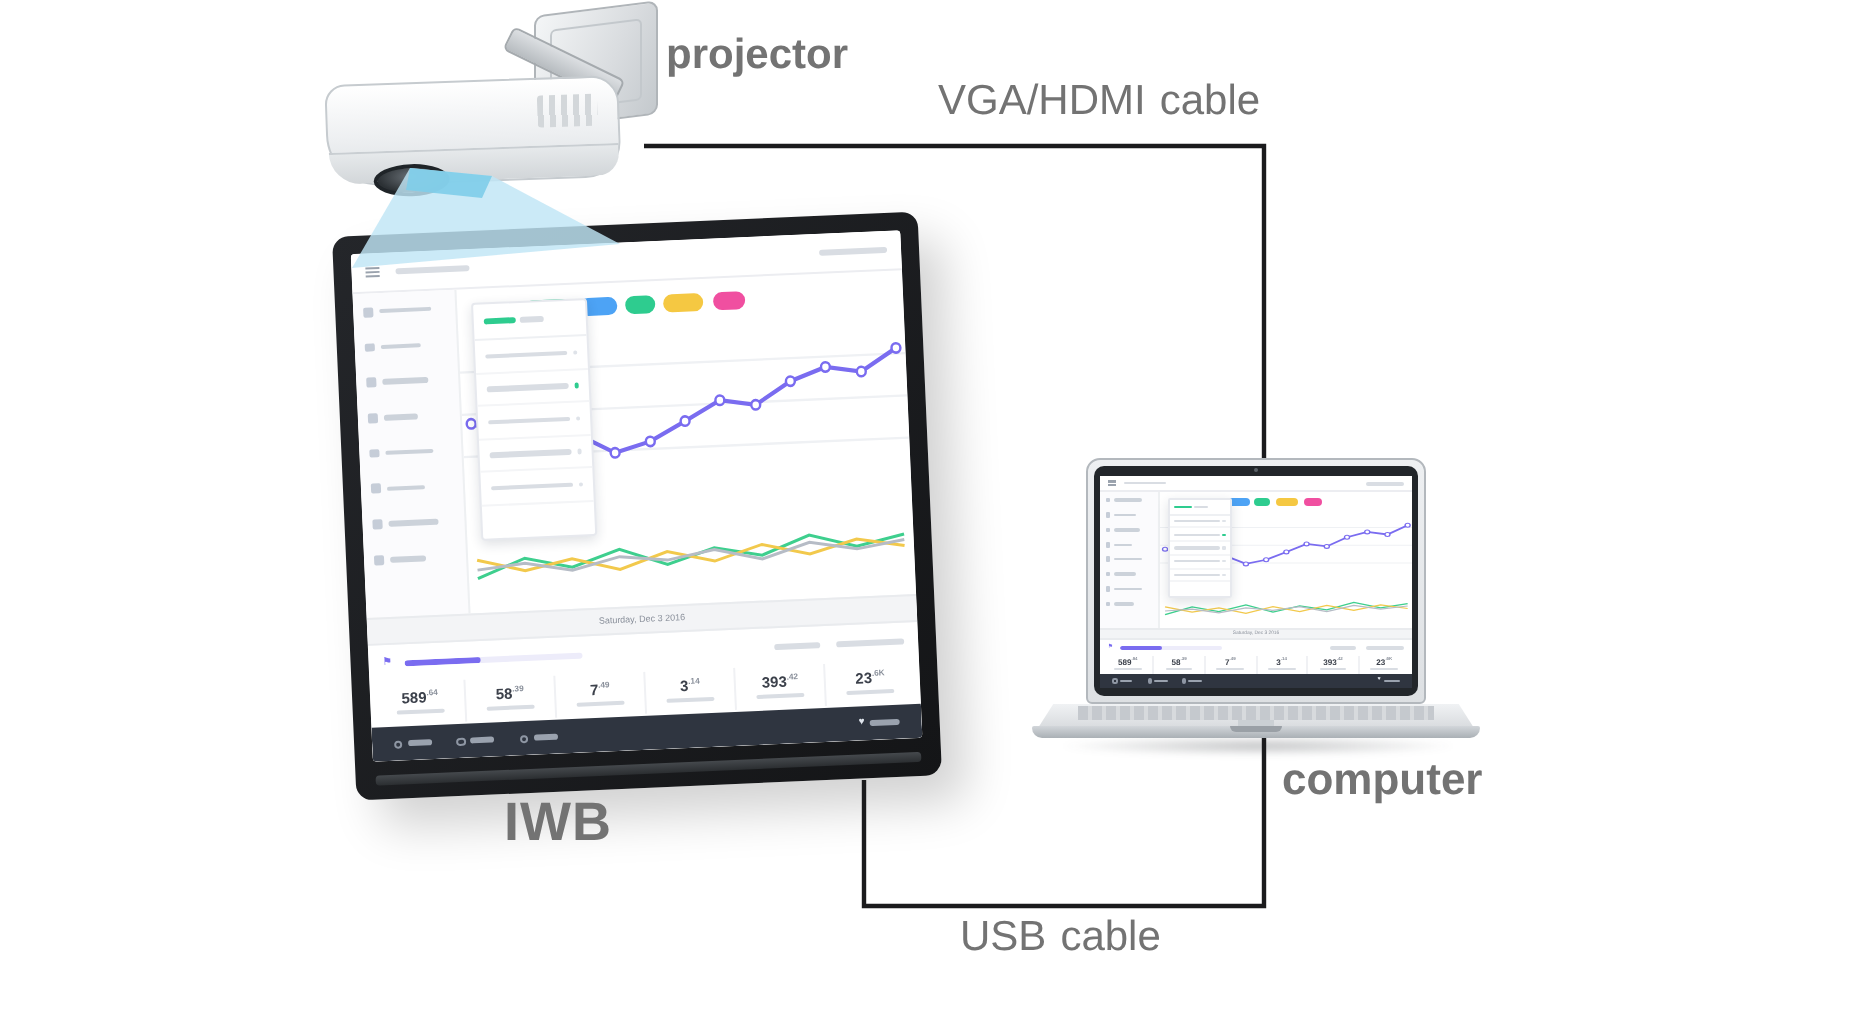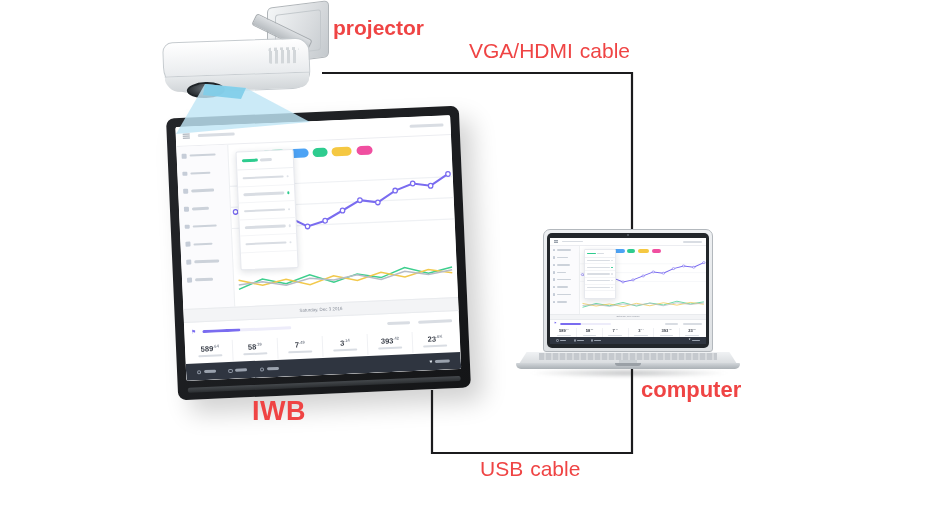--- a/index.html
+++ b/index.html
@@ -51,21 +51,21 @@
     background:linear-gradient(#f0f2f4,#d8dbde);clip-path:polygon(3.5% 0,96.5% 0,100% 100%,0 100%);z-index:2}
   .laptop-keys{position:absolute;left:9%;right:9%;top:12%;height:55%;
     background:repeating-linear-gradient(90deg,#c5c9ce 0 5px,#d7dadd 5px 7px)}
   .laptop-touchpad{position:absolute;left:46%;width:8%;top:70%;height:25%;background:#cbd0d4}
   .laptop-lip{position:absolute;left:516px;top:363px;width:224px;height:6px;
     background:linear-gradient(#d2d6da,#aab0b5);border-radius:2px 2px 10px 10px;z-index:2}
   .laptop-notch{position:absolute;left:50%;transform:translateX(-50%);top:0;width:26px;height:3px;
     background:#9aa0a6;border-radius:0 0 5px 5px}
 
   
-  .lbl{position:absolute;color:#ef4444;z-index:6;white-space:nowrap}
+  .lbl{position:absolute;color:#737373;z-index:6;white-space:nowrap}
   .lbl-projector{font-size:21px;font-weight:700}
   .lbl-iwb{font-size:27px;font-weight:800;letter-spacing:.5px}
   .lbl-computer{font-size:22px;font-weight:700}
   .cable-lbl{font-size:21px;font-weight:400}
   .cable-lbl b{font-weight:400;margin-left:7px}
 
   
   .dash{position:absolute;inset:0;background:#fff;overflow:hidden}
   .dash-iwb{font-size:5px}
   .dash-laptop{font-size:2.7px}

